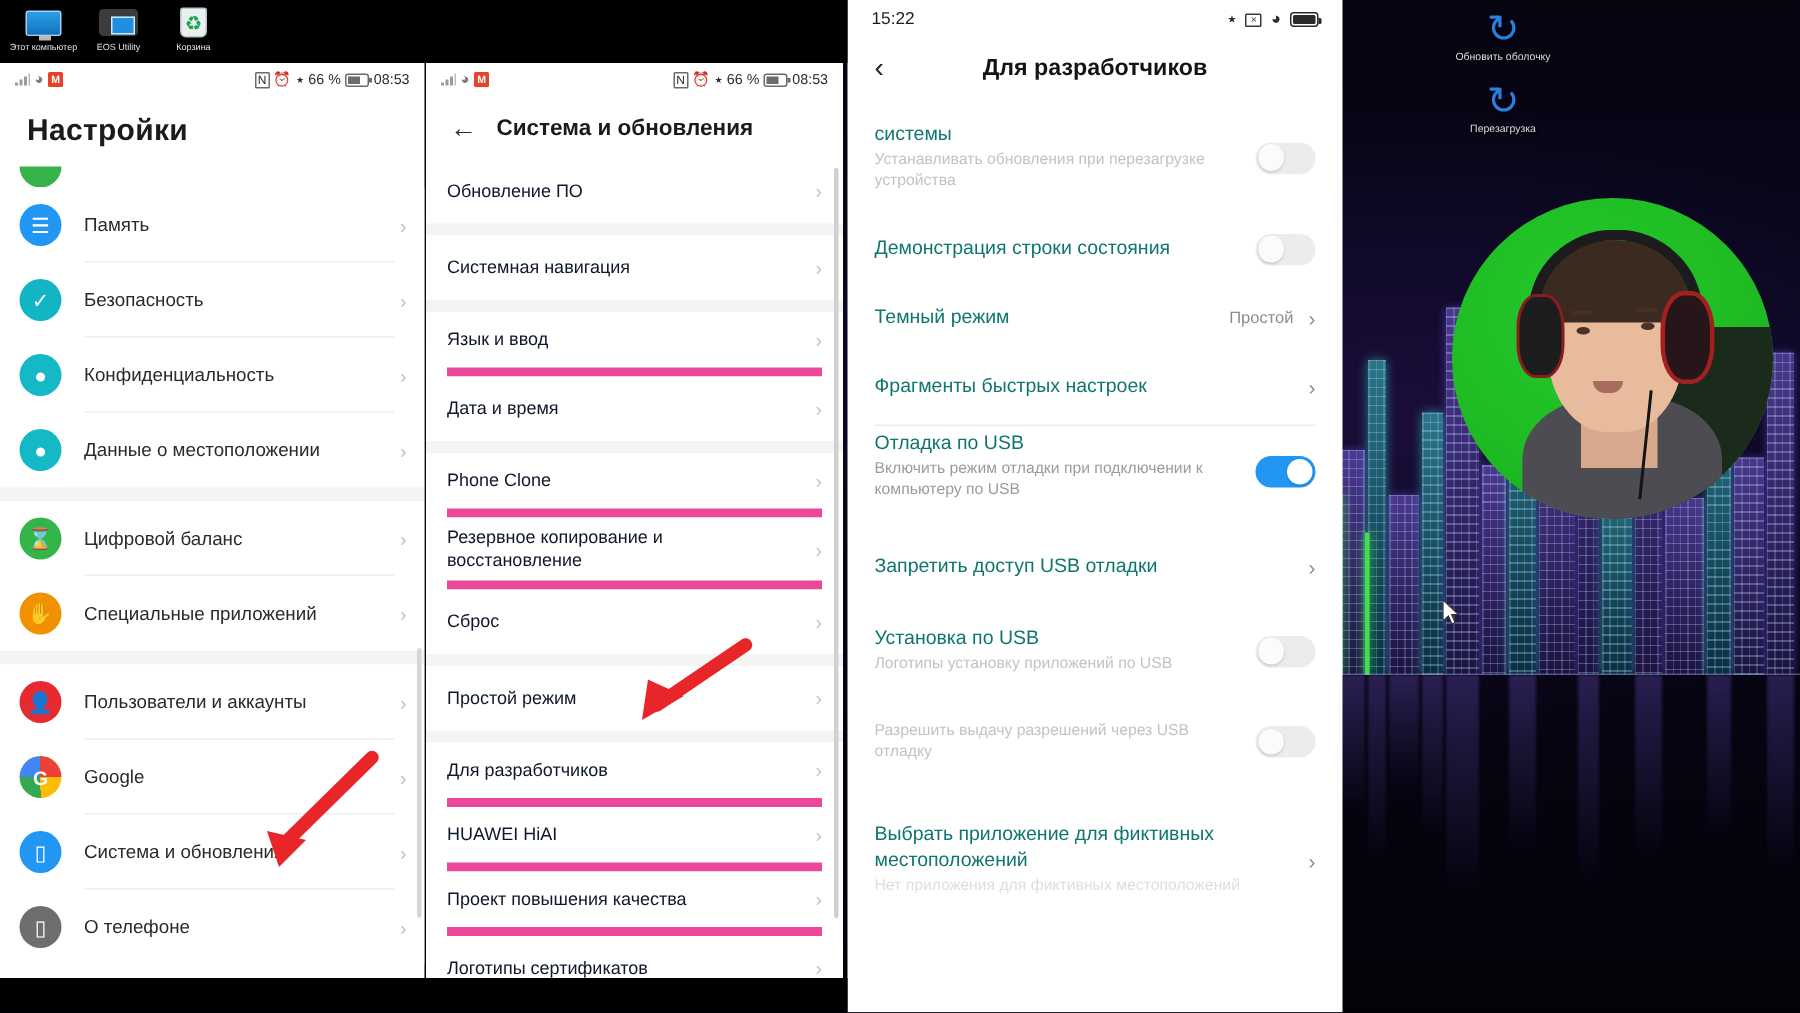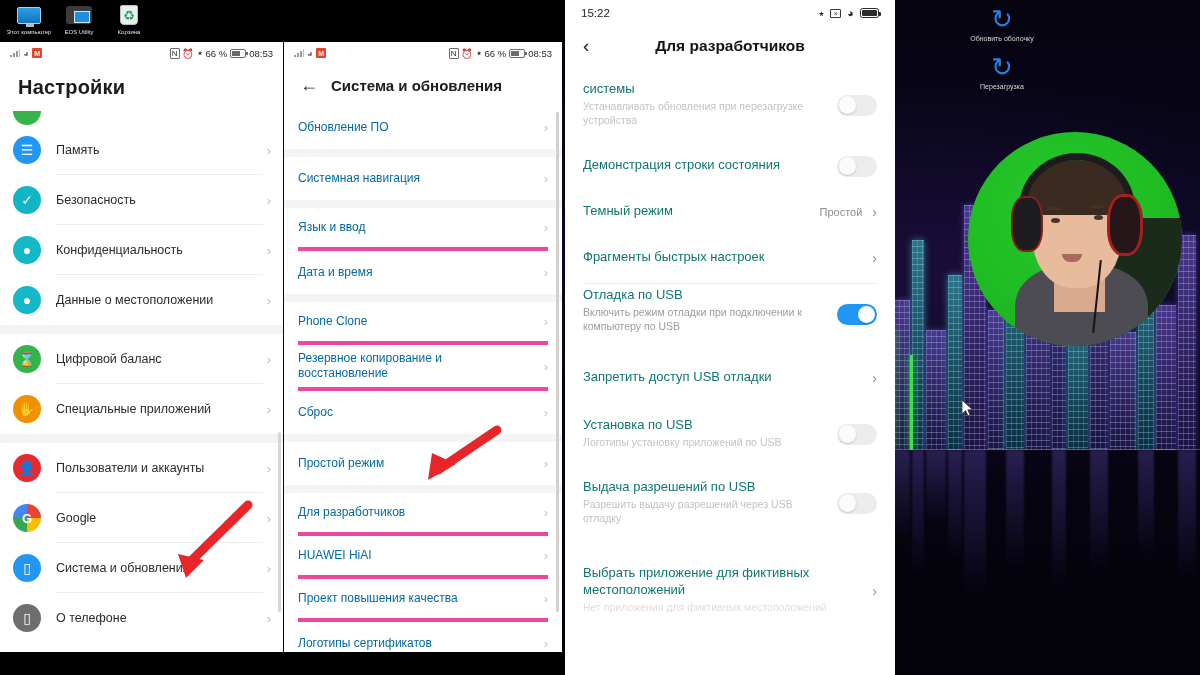--- a/index.html
+++ b/index.html
@@ -100,22 +100,22 @@
   .row1 { display: flex; align-items: center; height: 50px; padding: 0 12px 0 13px; background: #fff; }
   .row1 .ic { width: 28px; height: 28px; border-radius: 50%; flex: 0 0 28px; display: flex; align-items: center; justify-content: center; color: #fff; font-size: 14px; line-height: 1; }
   .row1 .tx { flex: 1; margin-left: 15px; font-size: 12.5px; color: #2a2a2a; border-bottom: 1px solid #eeeeee; height: 50px; display: flex; align-items: center; }
   .row1 .ch { color: #c0c0c0; font-size: 13px; margin-left: 4px; }
   .grp-gap { height: 9px; background: #f3f3f3; }
   .clip-top { height: 16px; overflow: hidden; display: flex; align-items: flex-end; padding: 0 13px; }
   .clip-top .half { width: 28px; height: 14px; border-radius: 0 0 14px 14px; background: #37b34a; }
 
   
   .row2 { padding: 0 14px; background: #fff; }
-  .row2 .inner { display: flex; align-items: center; justify-content: space-between; min-height: 43px; border-bottom: 4px solid #ec4899; }
-  .row2 .lbl { font-size: 12px; color: #0369a1; line-height: 15px; padding: 6px 0; max-width: 205px; }
+  .row2 .inner { display: flex; align-items: center; justify-content: space-between; min-height: 43px; border-bottom: 6px solid #ec4899; }
+  .row2 .lbl { font-size: 12px; color: #0f172a; line-height: 15px; padding: 6px 0; max-width: 205px; }
   .row2 .ch { color: #c4c4c4; font-size: 13px; }
   .gapbar { height: 8px; background: #f4f4f4; }
   .scrollb { position: absolute; right: 3px; top: 70px; width: 3px; height: 500px; background: #d0d0d0; border-radius: 2px; }
 
   
   .sbar3 { height: 26px; display: flex; align-items: center; justify-content: space-between; padding: 0 16px; font-size: 11.5px; color: #1c1c1c; }
   .sbar3 .r3 { display: flex; gap: 6px; align-items: center; font-size: 11px; color: #2b2b2b; }
   .sqx { width: 11px; height: 9px; border: 1.2px solid #3a3a3a; border-radius: 1px; font-size: 7px; display:flex; align-items:center; justify-content:center; color:#3a3a3a; }
   .batt3 { display:inline-block; width: 19px; height: 10px; border: 1.3px solid #2b2b2b; border-radius: 2.5px; position: relative; }
   .batt3::before { content:""; position:absolute; left:1.3px; top:1.3px; bottom:1.3px; right:1.3px; background:#2b2b2b; border-radius:1px; }
@@ -528,21 +528,20 @@
     <div class="d-row" style="padding-top:10px;">
       <div class="txtwrap">
         <div class="t1">Установка по USB</div>
         <div class="t2 fade">Логотипы установку приложений по USB</div>
       </div>
       <div class="tgl"></div>
     </div>
 
     <div class="d-row" style="padding-top:8px;">
       <div class="txtwrap">
-        <div class="t1">Выдача разрешений по USB</div>
         <div class="t2 fade">Разрешить выдачу разрешений через USB отладку</div>
       </div>
       <div class="tgl"></div>
     </div>
 
     <div class="d-row" style="padding-top:18px;">
       <div class="txtwrap">
         <div class="t1">Выбрать приложение для фиктивных местоположений</div>
         <div class="t2 fade" style="opacity:.55">Нет приложения для фиктивных местоположений</div>
       </div>

